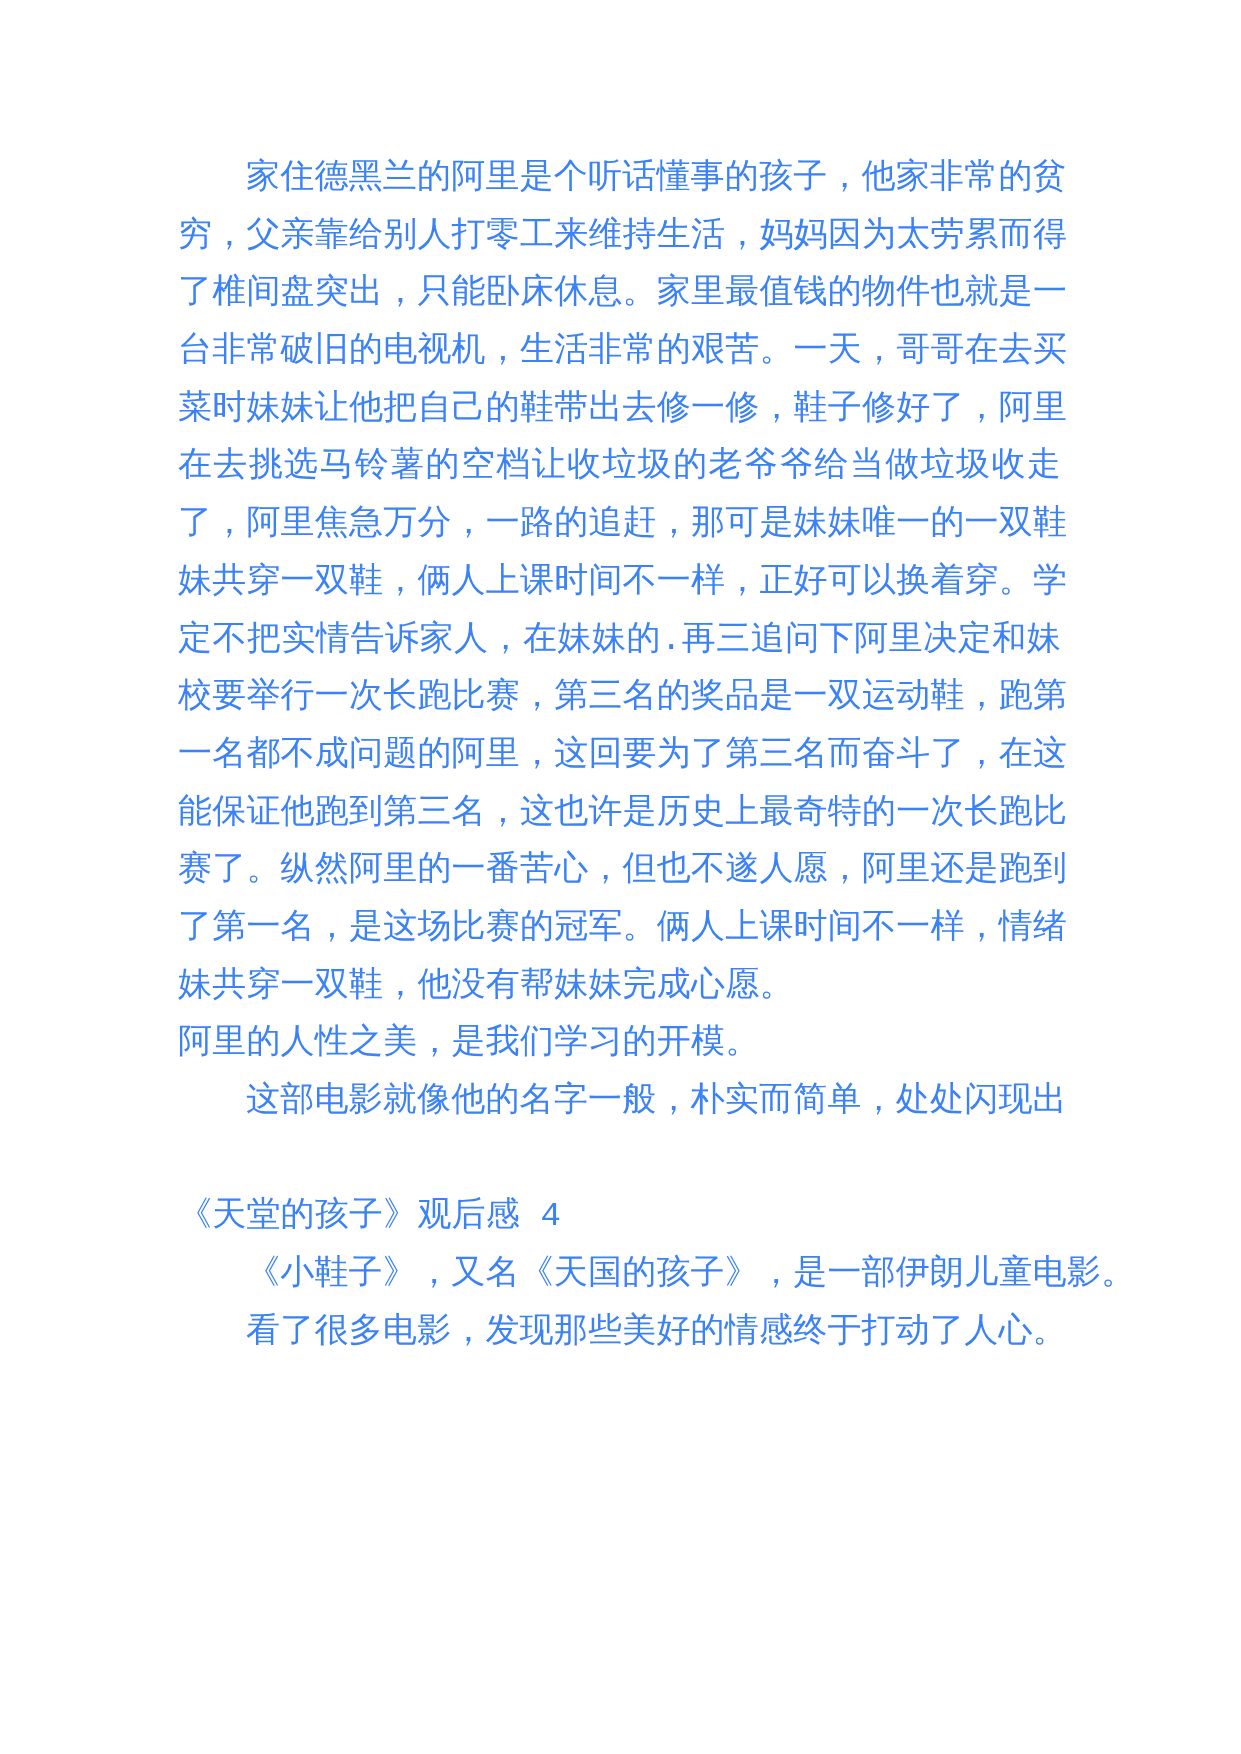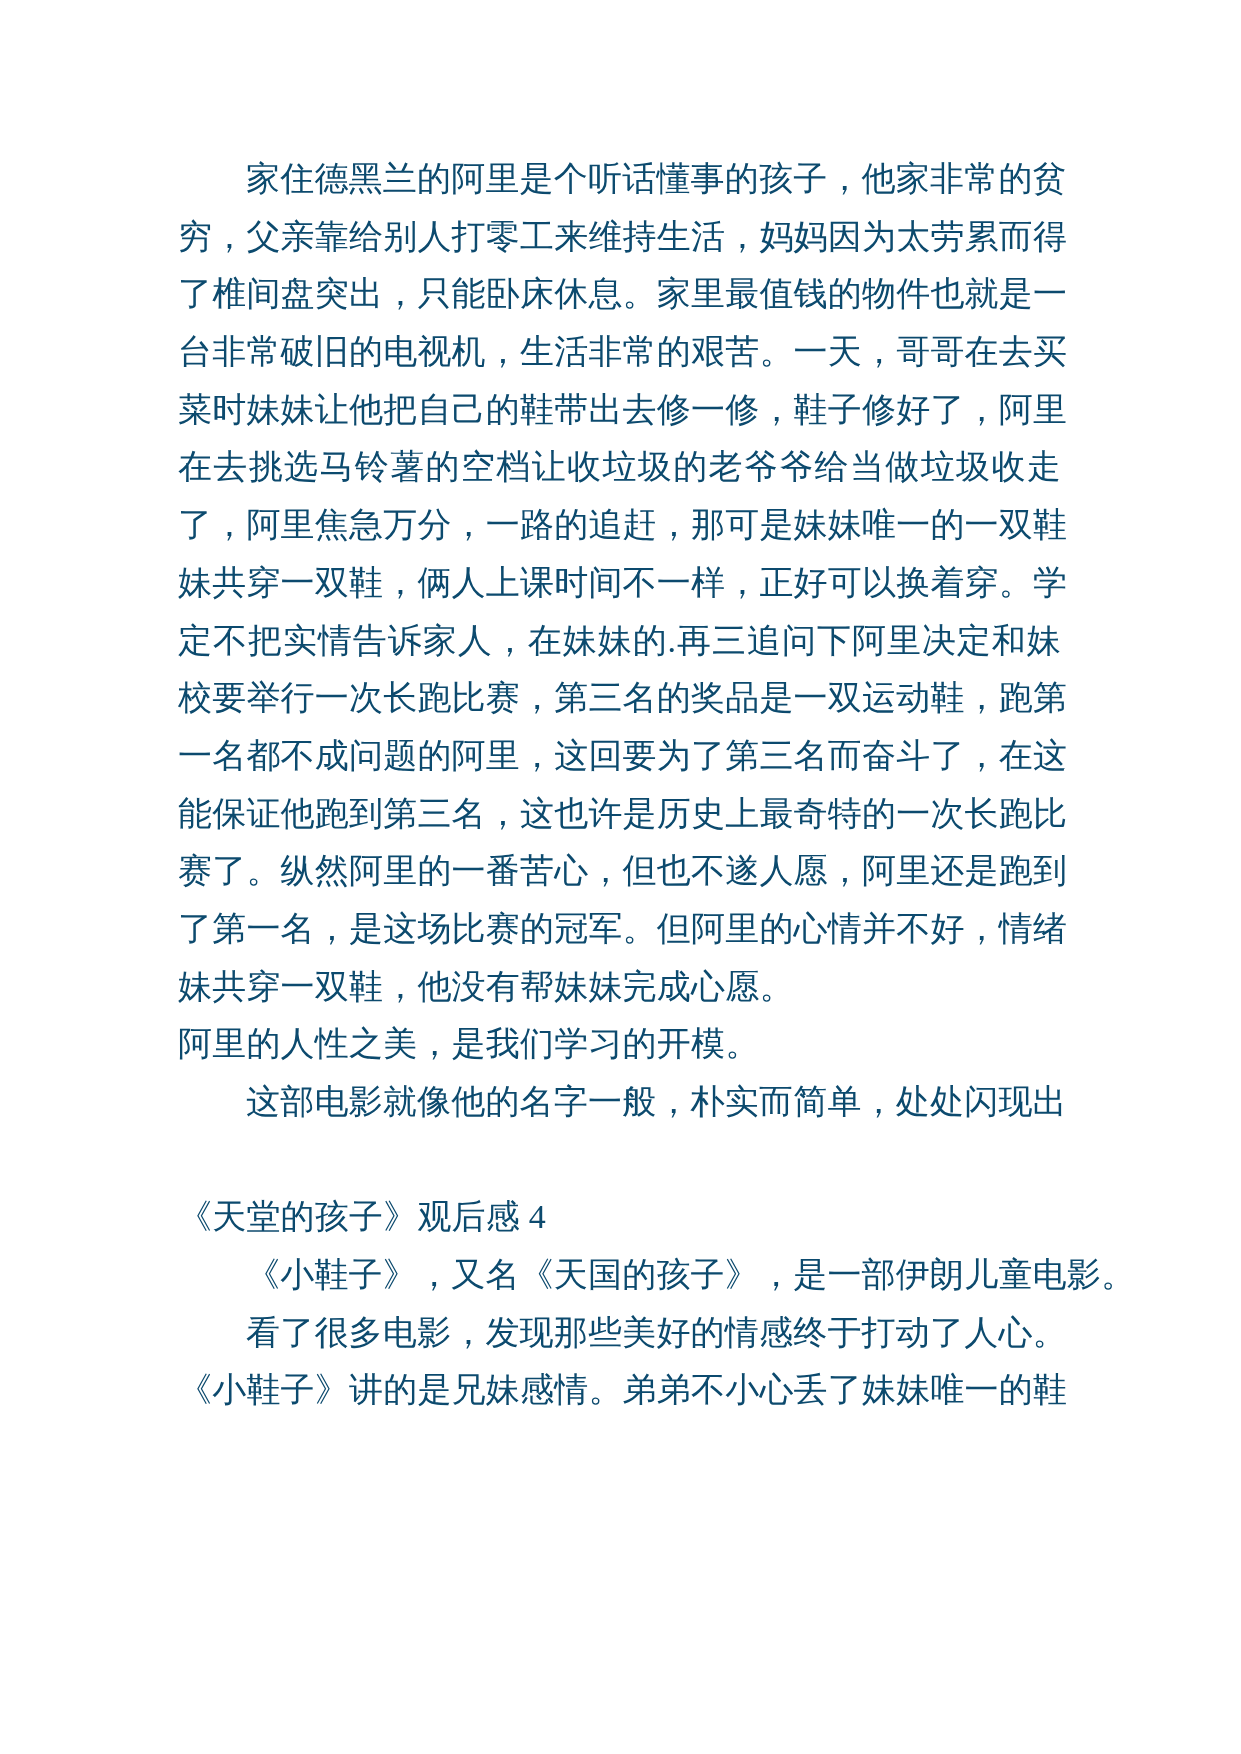--- a/index.html
+++ b/index.html
@@ -45,46 +45,45 @@
     text-align-last: justify;
   }
   .line.indent {
     text-indent: 68px;    
   }
 </style>
 </head>
 <body>
 
 <div class="page">
-  <div class="content" style="color: #0c4a6e;">
+  <div class="content" style="color: #3b82f6; font-family: Liberation Mono, monospace;">
       <div class="para">
         <div class="line indent fill">家住德黑兰的阿里是个听话懂事的孩子，他家非常的贫</div>
         <div class="line fill">穷，父亲靠给别人打零工来维持生活，妈妈因为太劳累而得</div>
         <div class="line fill">了椎间盘突出，只能卧床休息。家里最值钱的物件也就是一</div>
         <div class="line fill">台非常破旧的电视机，生活非常的艰苦。一天，哥哥在去买</div>
         <div class="line fill">菜时妹妹让他把自己的鞋带出去修一修，鞋子修好了，阿里</div>
         <div class="line fill">在去挑选马铃薯的空档让收垃圾的老爷爷给当做垃圾收走</div>
         <div class="line fill">了，阿里焦急万分，一路的追赶，那可是妹妹唯一的一双鞋</div>
         <div class="line fill">妹共穿一双鞋，俩人上课时间不一样，正好可以换着穿。学</div>
         <div class="line fill">定不把实情告诉家人，在妹妹的.再三追问下阿里决定和妹</div>
         <div class="line fill">校要举行一次长跑比赛，第三名的奖品是一双运动鞋，跑第</div>
         <div class="line fill">一名都不成问题的阿里，这回要为了第三名而奋斗了，在这</div>
         <div class="line fill">能保证他跑到第三名，这也许是历史上最奇特的一次长跑比</div>
         <div class="line fill">赛了。纵然阿里的一番苦心，但也不遂人愿，阿里还是跑到</div>
-        <div class="line fill">了第一名，是这场比赛的冠军。但阿里的心情并不好，情绪</div>
+        <div class="line fill">了第一名，是这场比赛的冠军。俩人上课时间不一样，情绪</div>
         <div class="line">妹共穿一双鞋，他没有帮妹妹完成心愿。</div>
       </div>
       <div class="para">
         <div class="line">阿里的人性之美，是我们学习的开模。</div>
         <div class="line indent fill">这部电影就像他的名字一般，朴实而简单，处处闪现出</div>
       </div>
       <div class="para space-before">
         <div class="line">《天堂的孩子》观后感 4</div>
       </div>
       <div class="para">
         <div class="line indent">《小鞋子》，又名《天国的孩子》，是一部伊朗儿童电影。</div>
       </div>
       <div class="para">
         <div class="line indent fill">看了很多电影，发现那些美好的情感终于打动了人心。</div>
-        <div class="line fill">《小鞋子》讲的是兄妹感情。弟弟不小心丢了妹妹唯一的鞋</div>
       </div>
     </div>
 </div>
 
 </body></html>

